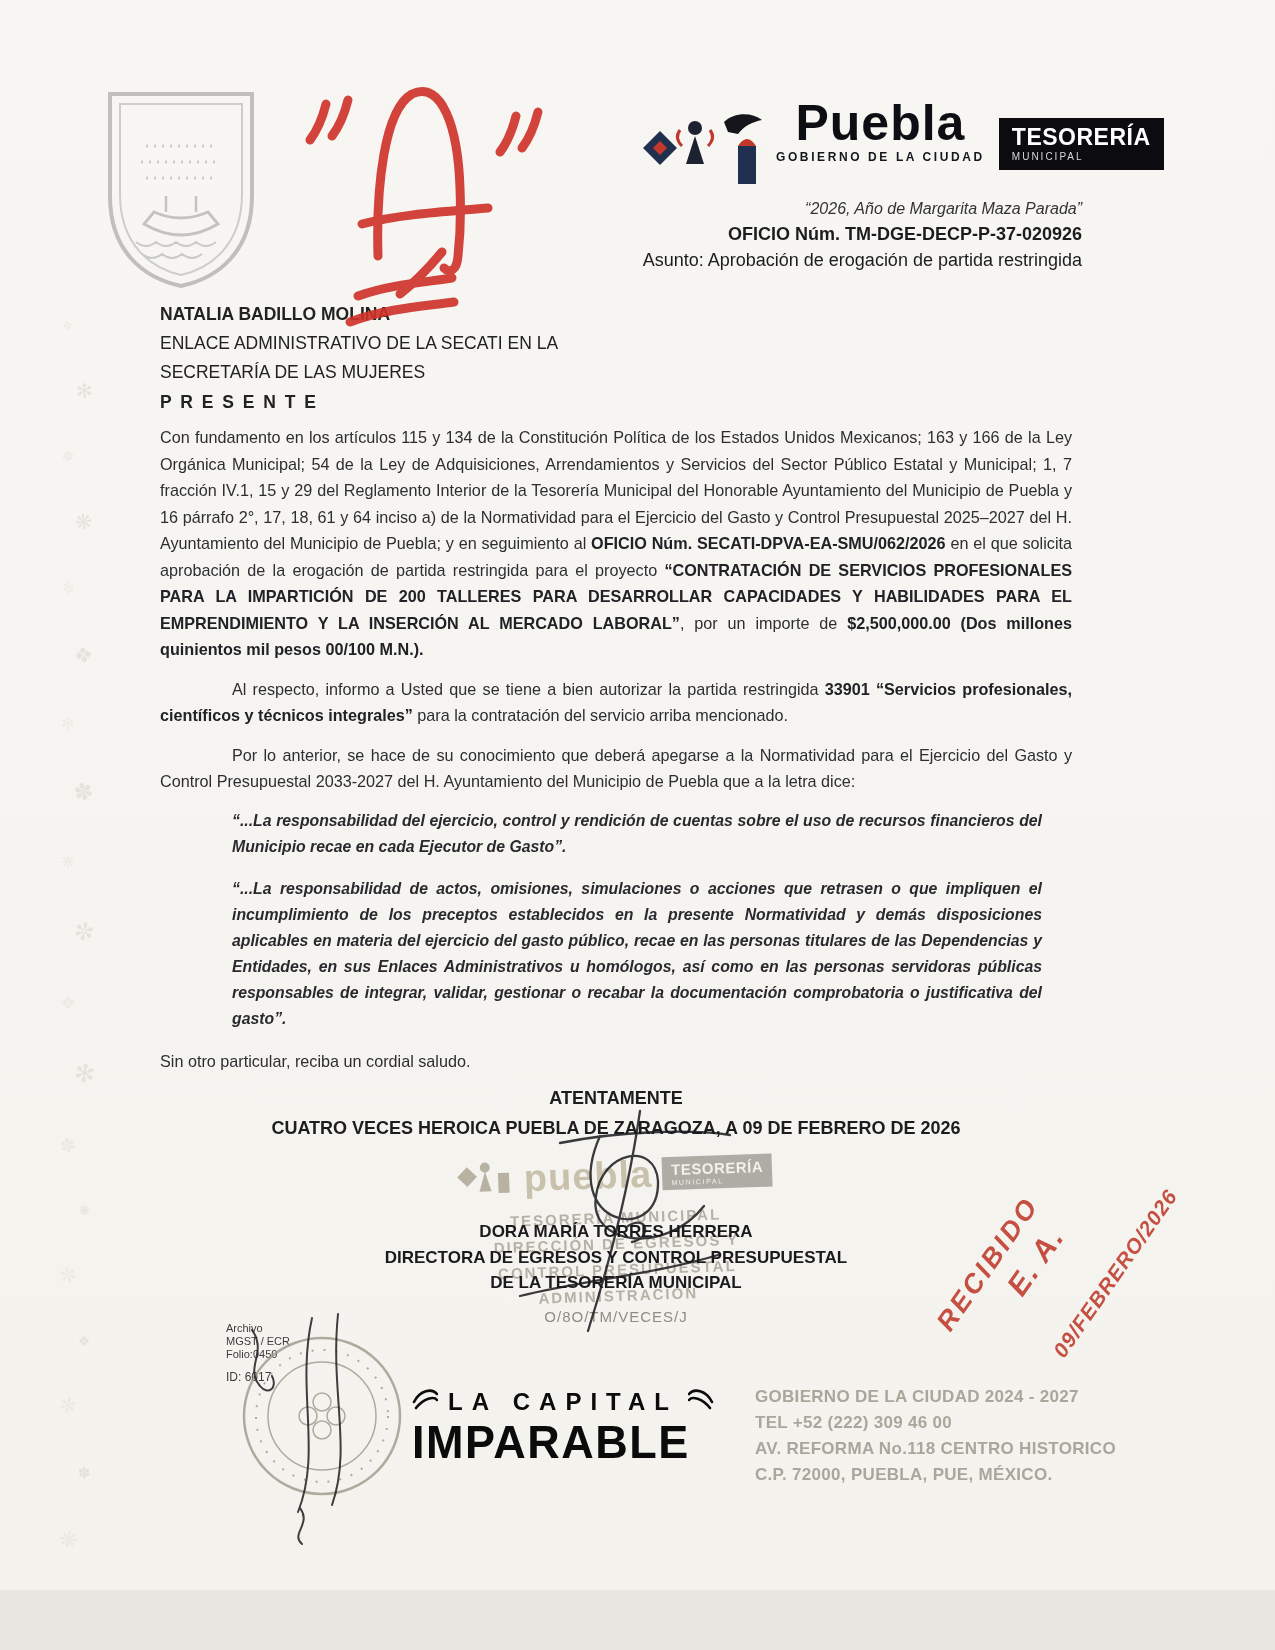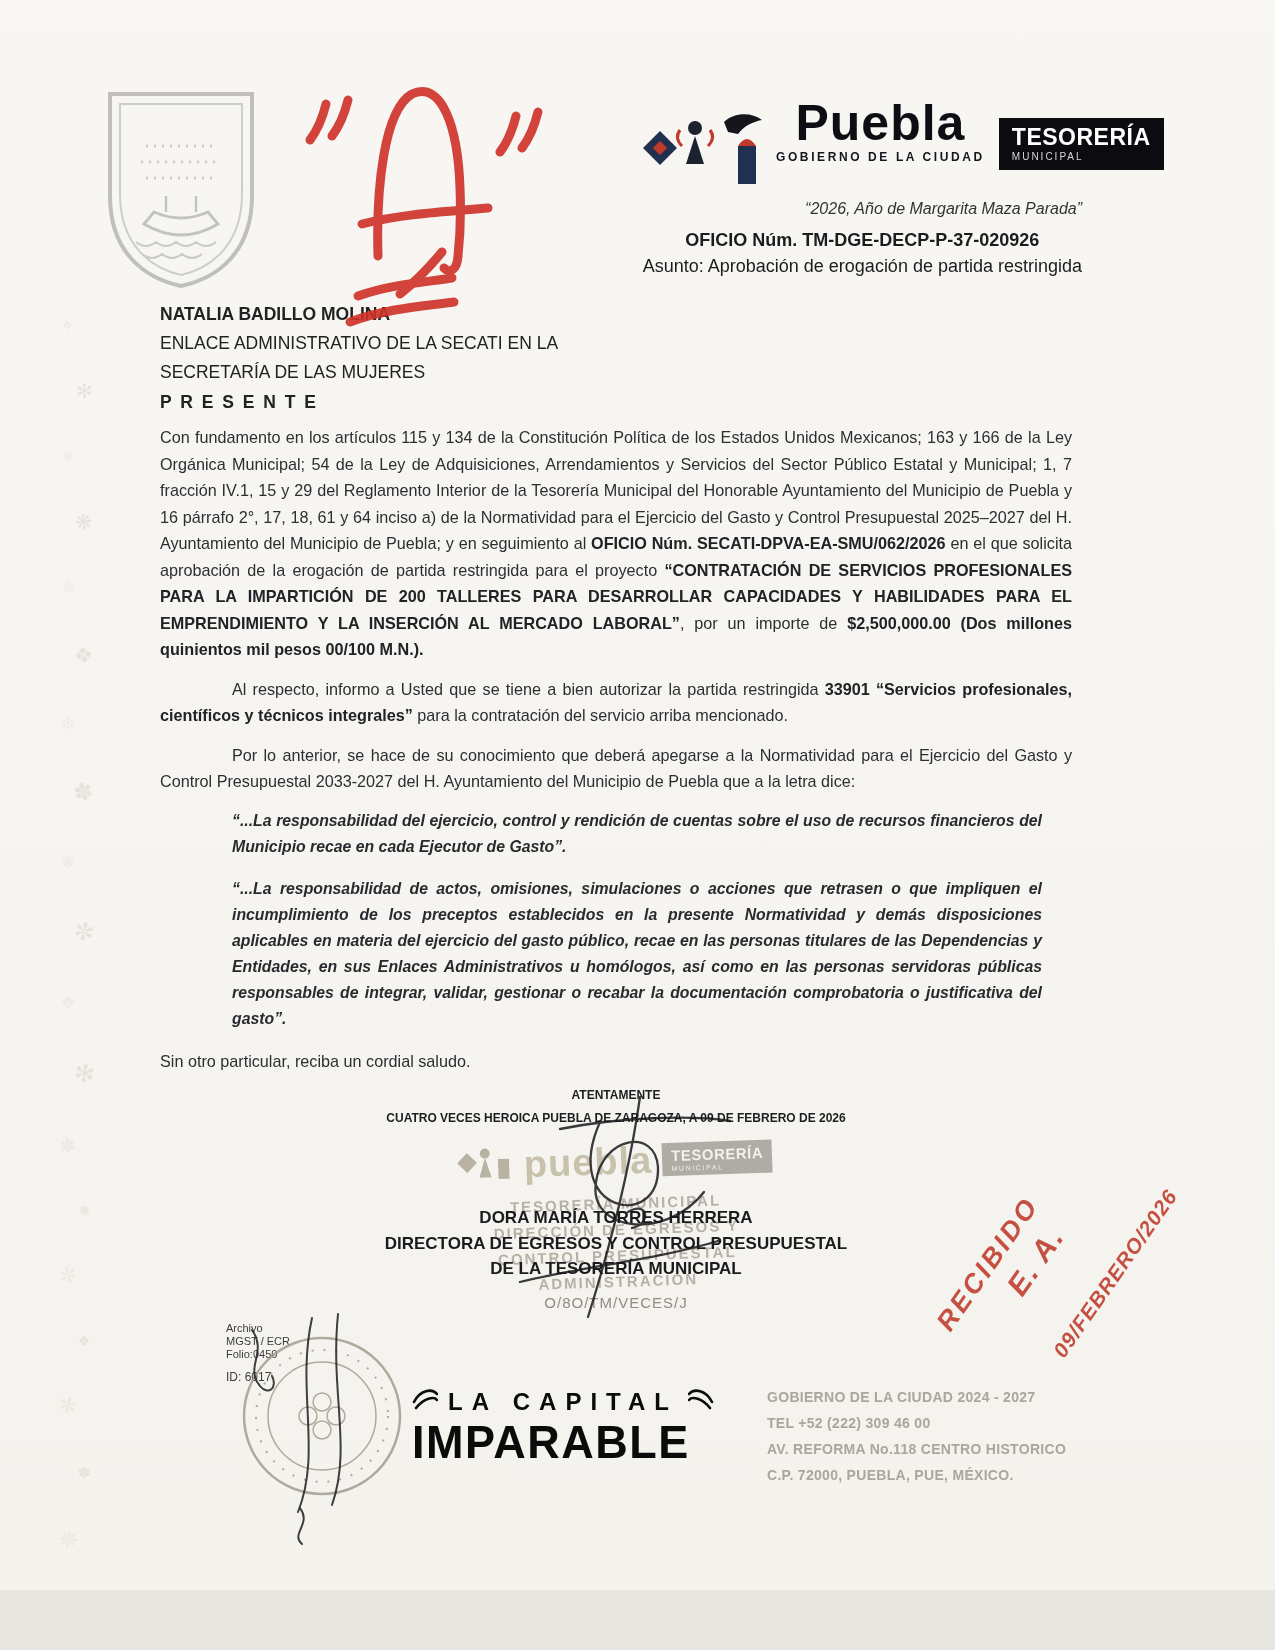--- a/index.html
+++ b/index.html
@@ -23,36 +23,36 @@
   .brand-icons{margin-top:6px;}
   .brand-word-wrap{display:flex;flex-direction:column;align-items:center;margin-left:6px;}
   .brand-word{font-size:50px;font-weight:bold;color:#0d0e14;letter-spacing:1px;line-height:54px;}
   .brand-tag{font-size:12px;font-weight:bold;letter-spacing:2.6px;color:#15161c;margin-top:0px;}
   .brand-box{margin-left:14px;margin-top:22px;background:#0b0b10;color:#fff;padding:7px 13px 8px;display:flex;flex-direction:column;}
   .bb1{font-size:23px;font-weight:bold;letter-spacing:.5px;line-height:24px;}
   .bb2{font-size:10px;letter-spacing:2px;color:#d8d8d8;margin-top:2px;}
 
   .head-lines{position:absolute;right:193px;top:200px;text-align:right;z-index:2;}
   .legend{font-style:italic;font-size:16px;color:#333;}
-  .oficio{font-weight:bold;font-size:18px;color:#1c1c1f;margin-top:12px;text-align:center;}
+  .oficio{font-weight:bold;font-size:18px;color:#1c1c1f;margin-top:6px;}
   .asunto{font-weight:normal;font-size:18px;color:#1c1c1f;margin-top:5px;}
 
   .recipient{position:absolute;left:160px;top:300px;font-size:17.5px;line-height:29px;color:#222;z-index:2;}
   .r-name{font-weight:bold;}
   .r-presente{font-weight:bold;letter-spacing:2px;margin-top:1px;}
 
   
   .letter-col{position:absolute;left:160px;top:424px;width:912px;z-index:2;}
   .body-text{font-size:16.2px;line-height:26.5px;text-align:justify;color:#2e2e32;}
   .p{margin:0 0 13px 0;}
   .indent{text-indent:72px;}
   .b{font-weight:bold;color:#222226;}
   .quote{margin:2px 30px 16px 72px;font-weight:bold;font-style:italic;font-size:15.8px;line-height:26px;color:#2a2a2e;}
 
-  .atent{margin-top:14px;text-align:center;font-weight:bold;font-size:12px;color:#1d1d20;}
+  .atent{margin-top:14px;text-align:center;font-weight:bold;font-size:18px;color:#1d1d20;}
   .atent .a1{margin-bottom:9px;}
 
   
   .sig-zone{position:relative;margin-top:12px;height:212px;}
   .stamp{position:absolute;left:0;right:0;top:0;text-align:center;z-index:1;transform:rotate(-2deg);}
   .stamp-top{display:flex;align-items:center;justify-content:center;gap:10px;opacity:.8;}
   .stamp-word{font-size:38px;font-weight:bold;color:#bdb69c;letter-spacing:1px;}
   .stamp-box{background:#8e8b82;color:#f2f0e8;padding:4px 9px;display:flex;flex-direction:column;text-align:left;opacity:.85;}
   .sb1{font-size:15px;font-weight:bold;letter-spacing:.5px;}
   .sb2{font-size:7px;letter-spacing:1.6px;margin-top:1px;}
@@ -63,22 +63,22 @@
   .sig-ink{position:absolute;left:0;top:-62px;z-index:4;pointer-events:none;}
 
   
   .archive{position:absolute;left:226px;top:1322px;font-size:11px;line-height:13px;color:#3c3c3c;z-index:2;}
   .aid{margin-top:10px;font-size:12px;}
 
   .capital{position:absolute;left:412px;top:1386px;color:#0b0b0b;z-index:2;}
   .cap1{display:flex;align-items:center;gap:10px;font-size:24px;font-weight:bold;letter-spacing:9px;}
   .cap2{font-size:45px;font-weight:bold;letter-spacing:1.5px;margin-top:-2px;transform:scaleY(1.04);}
 
-  .contact{position:absolute;left:755px;top:1384px;font-size:14px;line-height:26px;color:#aaa69b;
-           font-weight:bold;letter-spacing:.3px;z-index:1;margin-left:12px;}
+  .contact{position:absolute;left:755px;top:1384px;font-size:17px;line-height:26px;color:#aaa69b;
+           font-weight:bold;letter-spacing:.3px;z-index:1;}
 
   
   .rc{position:absolute;color:#bf3a2b;font-style:italic;font-weight:bold;white-space:nowrap;opacity:.88;
       transform-origin:left bottom;z-index:5;}
   .rc1{left:956px;top:1306px;transform:rotate(-55deg);font-size:27px;letter-spacing:3px;}
   .rc2{left:1028px;top:1268px;transform:rotate(-55deg);font-size:30px;letter-spacing:2px;}
   .rc3{left:1068px;top:1338px;transform:rotate(-55deg);font-size:21px;letter-spacing:1px;}
 
   .overlay{position:absolute;left:0;top:0;z-index:6;pointer-events:none;}
 </style>

